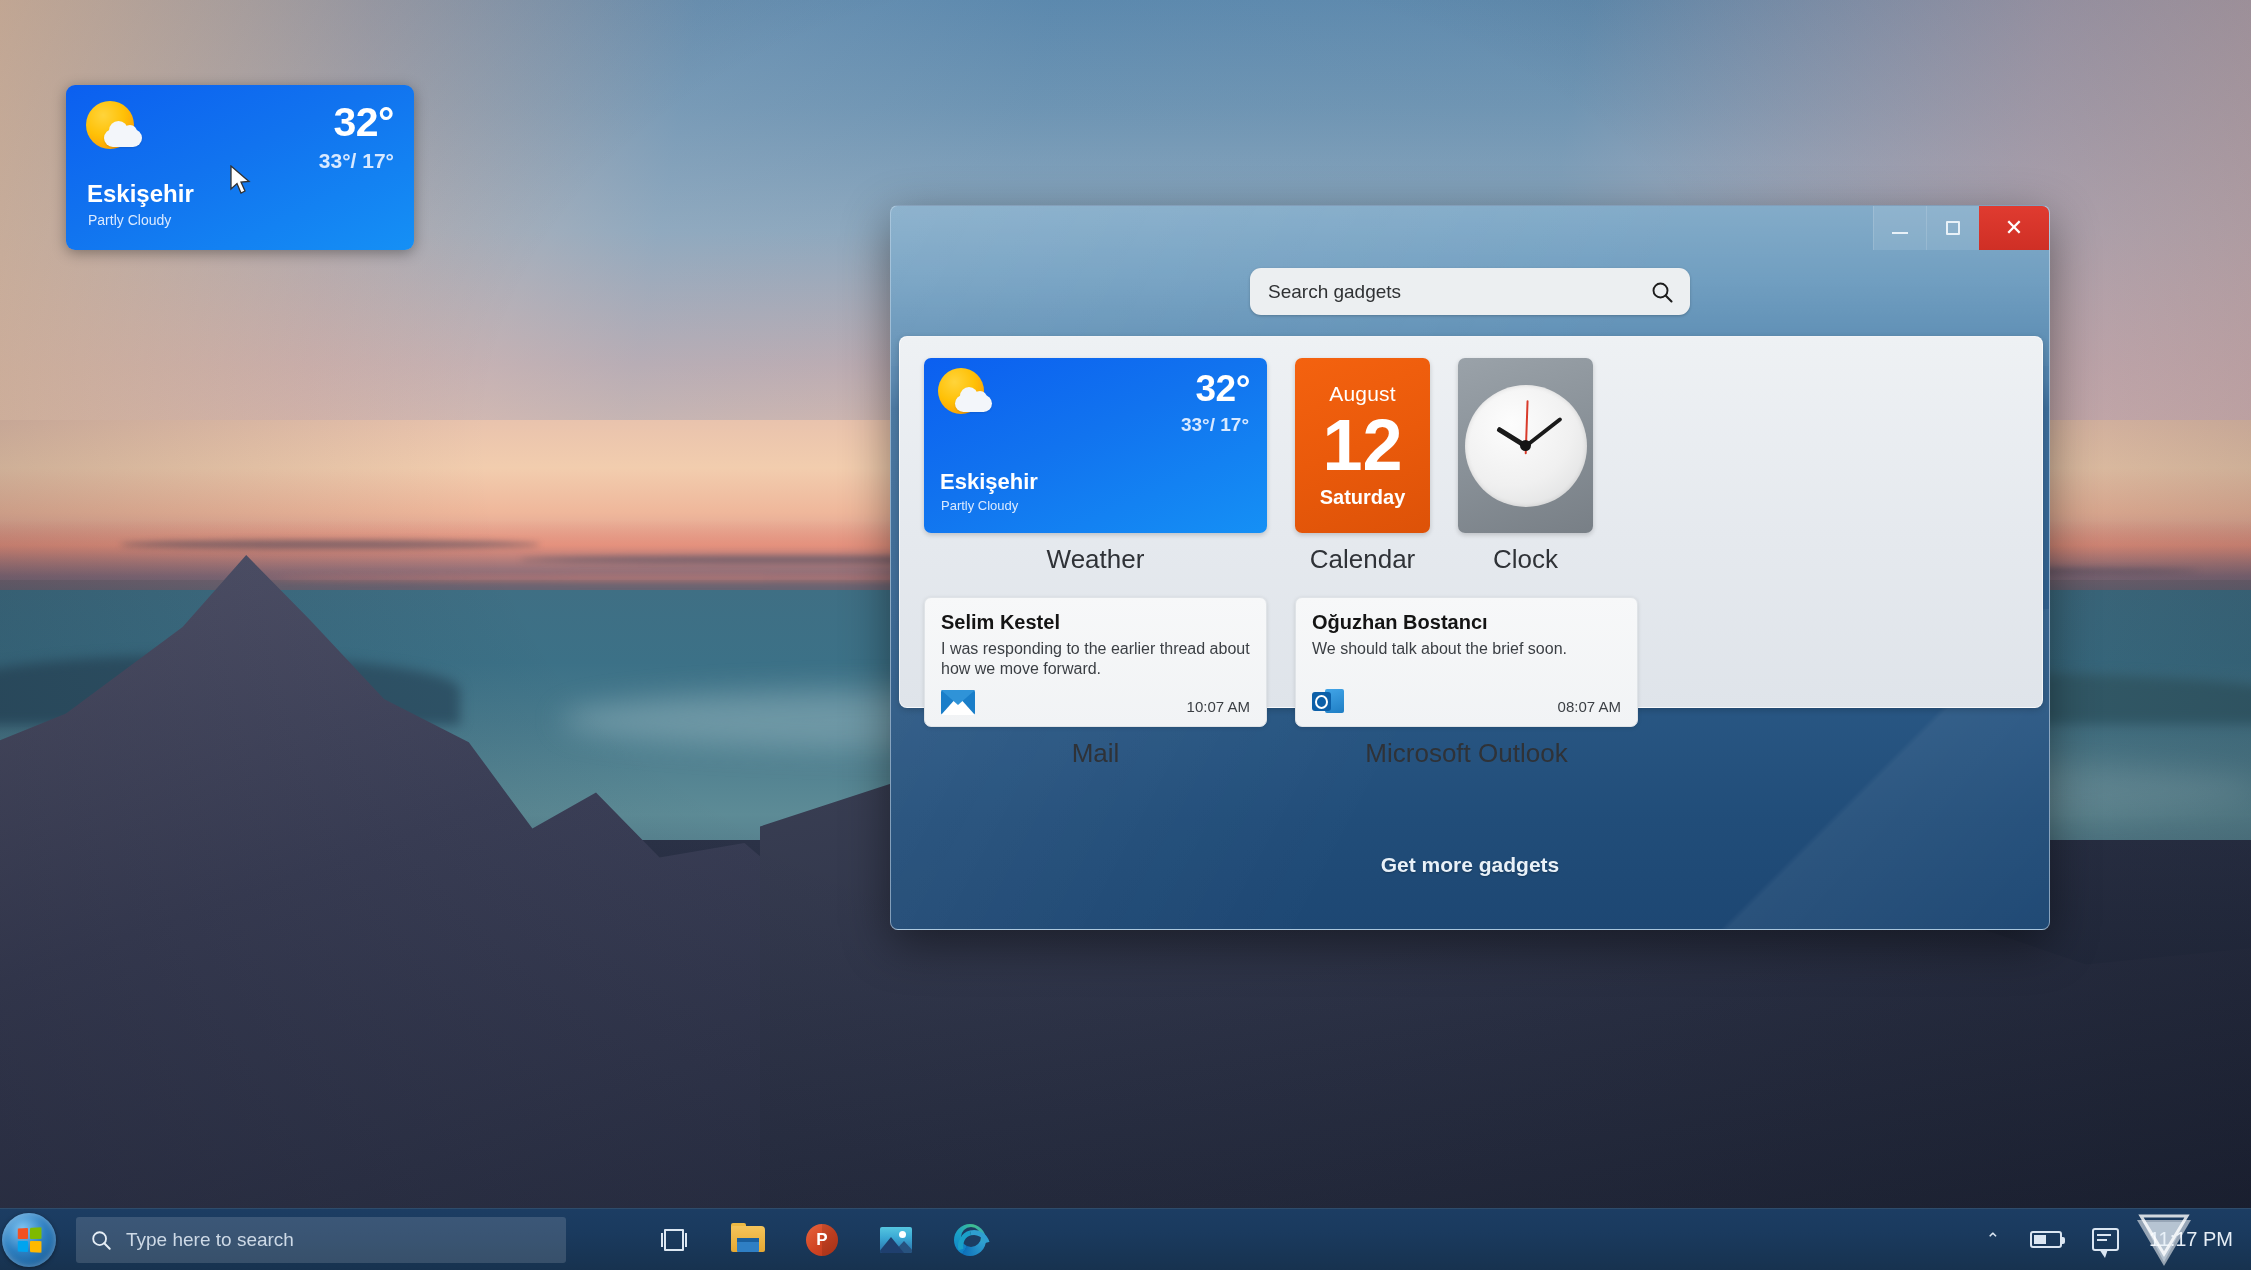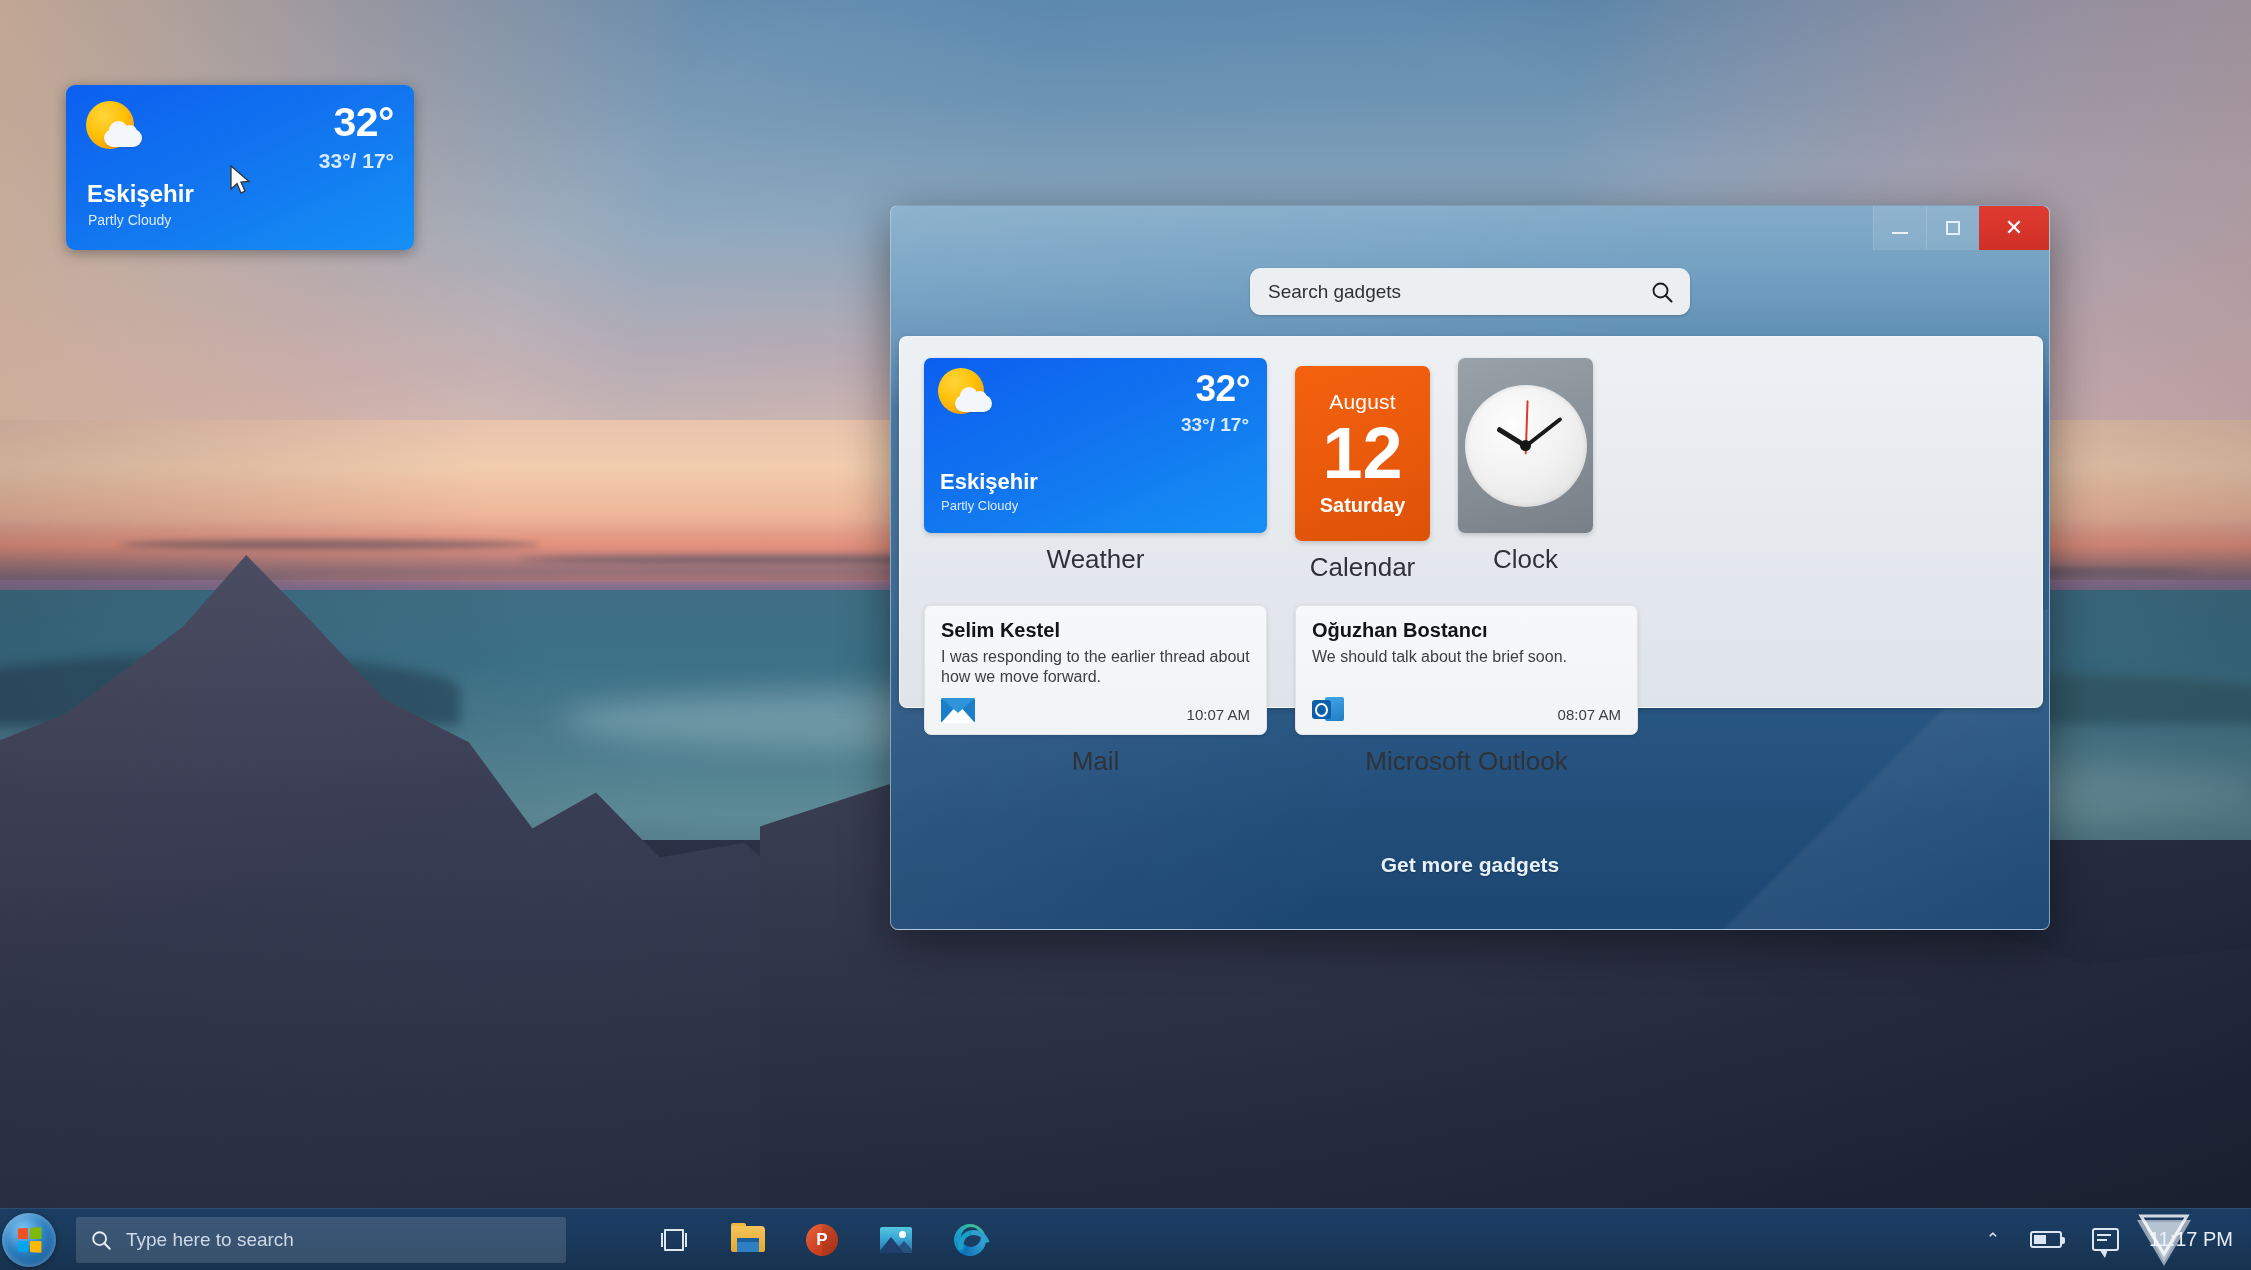--- a/index.html
+++ b/index.html
@@ -10,21 +10,21 @@
     overflow: hidden;
     font-family: "Liberation Sans", sans-serif;
   }
 
   
   #desktop {
     position: relative;
     width: 2251px;
     height: 1270px;
     overflow: hidden;
-    background: #f0abfc;
+    background: #737373;
   }
 
   .wp-sky {
     position: absolute;
     left: 0; top: 0; width: 2251px; height: 480px;
     background:
       linear-gradient(100deg,
         rgba(247,208,178,0.95) 0%,
         rgba(226,190,178,0.55) 16%,
         rgba(150,170,190,0.25) 30%,
@@ -307,21 +307,20 @@
   .ph-road {
     position: absolute;
     background: linear-gradient(120deg, #9a9894 0%, #807e7c 60%, #5f5d5c 100%);
   }
 
   .tile-calendar {
     width: 135px; height: 175px;
     background: linear-gradient(160deg, #f4620f 0%, #ea5a0b 50%, #dd5208 100%);
     display: flex; flex-direction: column; align-items: center; justify-content: center;
     color: #fff;
-    margin-top: 8px;
   }
   .cal-month { font-size: 21px; font-weight: 400; letter-spacing: 0.2px; }
   .cal-day { font-size: 72px; font-weight: 700; line-height: 1.05; margin: 2px 0 0; }
   .cal-weekday { font-size: 20px; font-weight: 600; margin-top: 2px; }
 
   .tile-clock {
     width: 135px; height: 175px;
     background: linear-gradient(160deg, #9aa2a9 0%, #8a9299 48%, #787f86 100%);
     display: flex; align-items: center; justify-content: center;
   }

